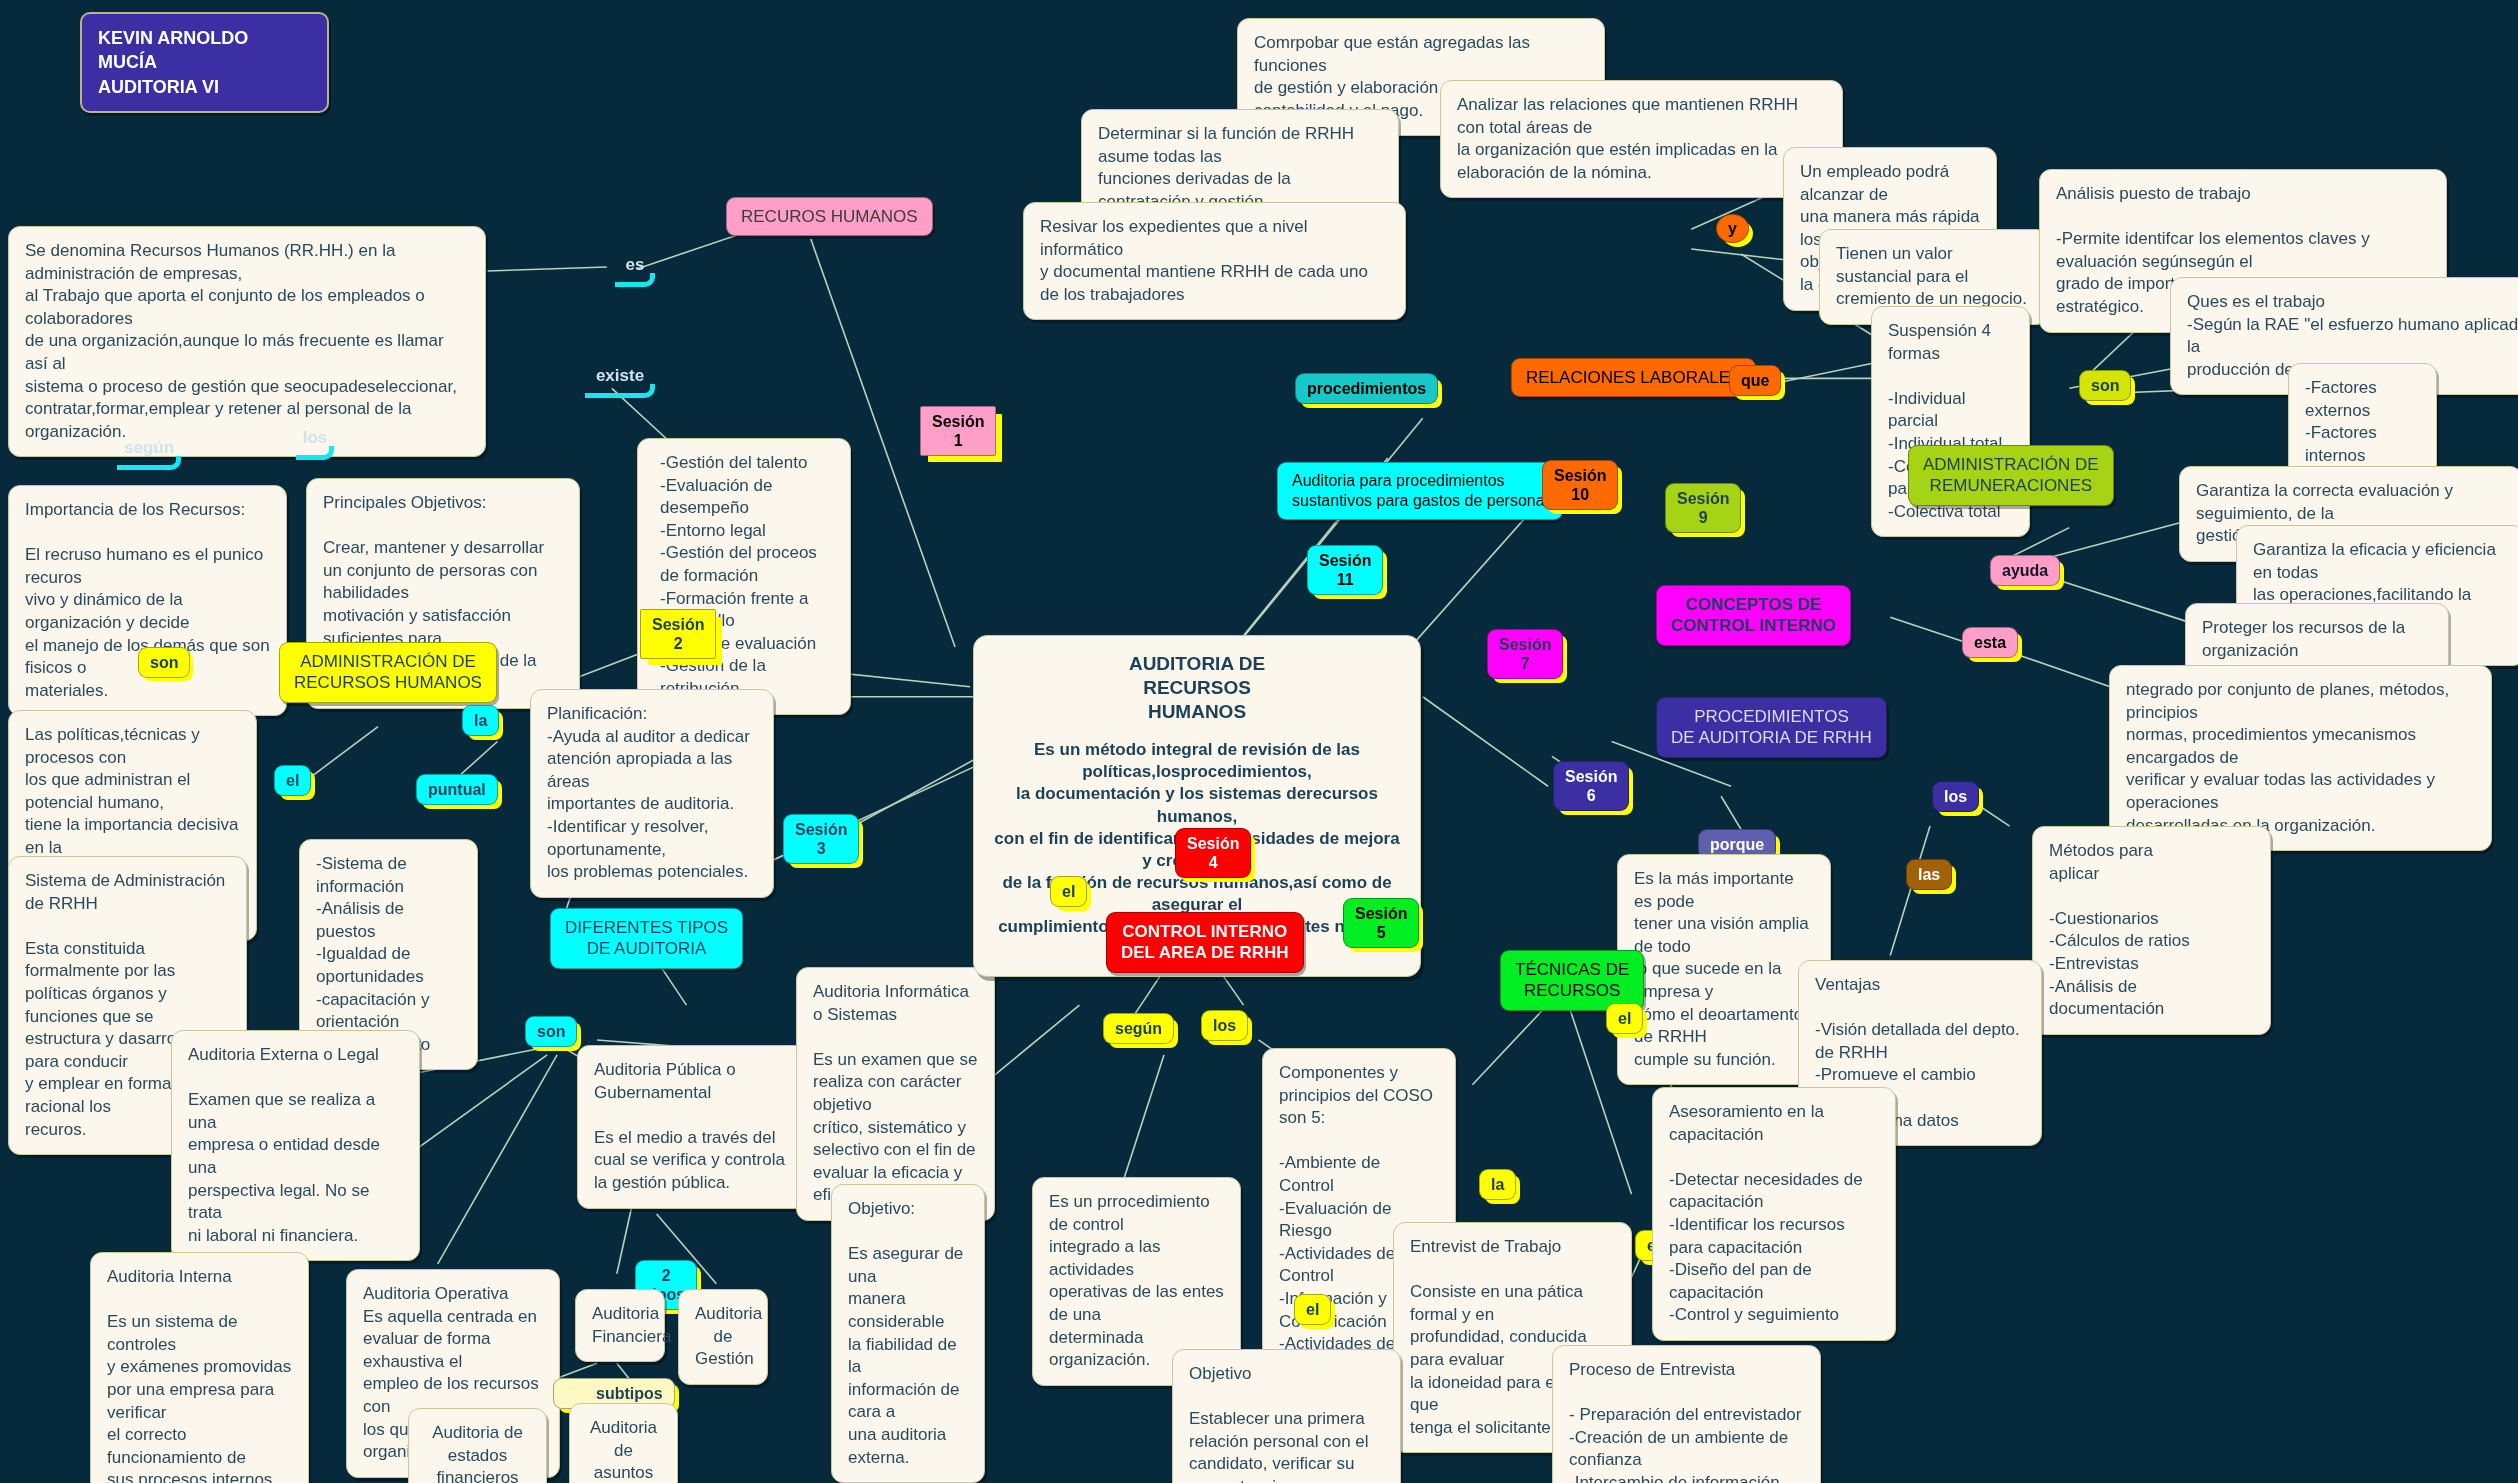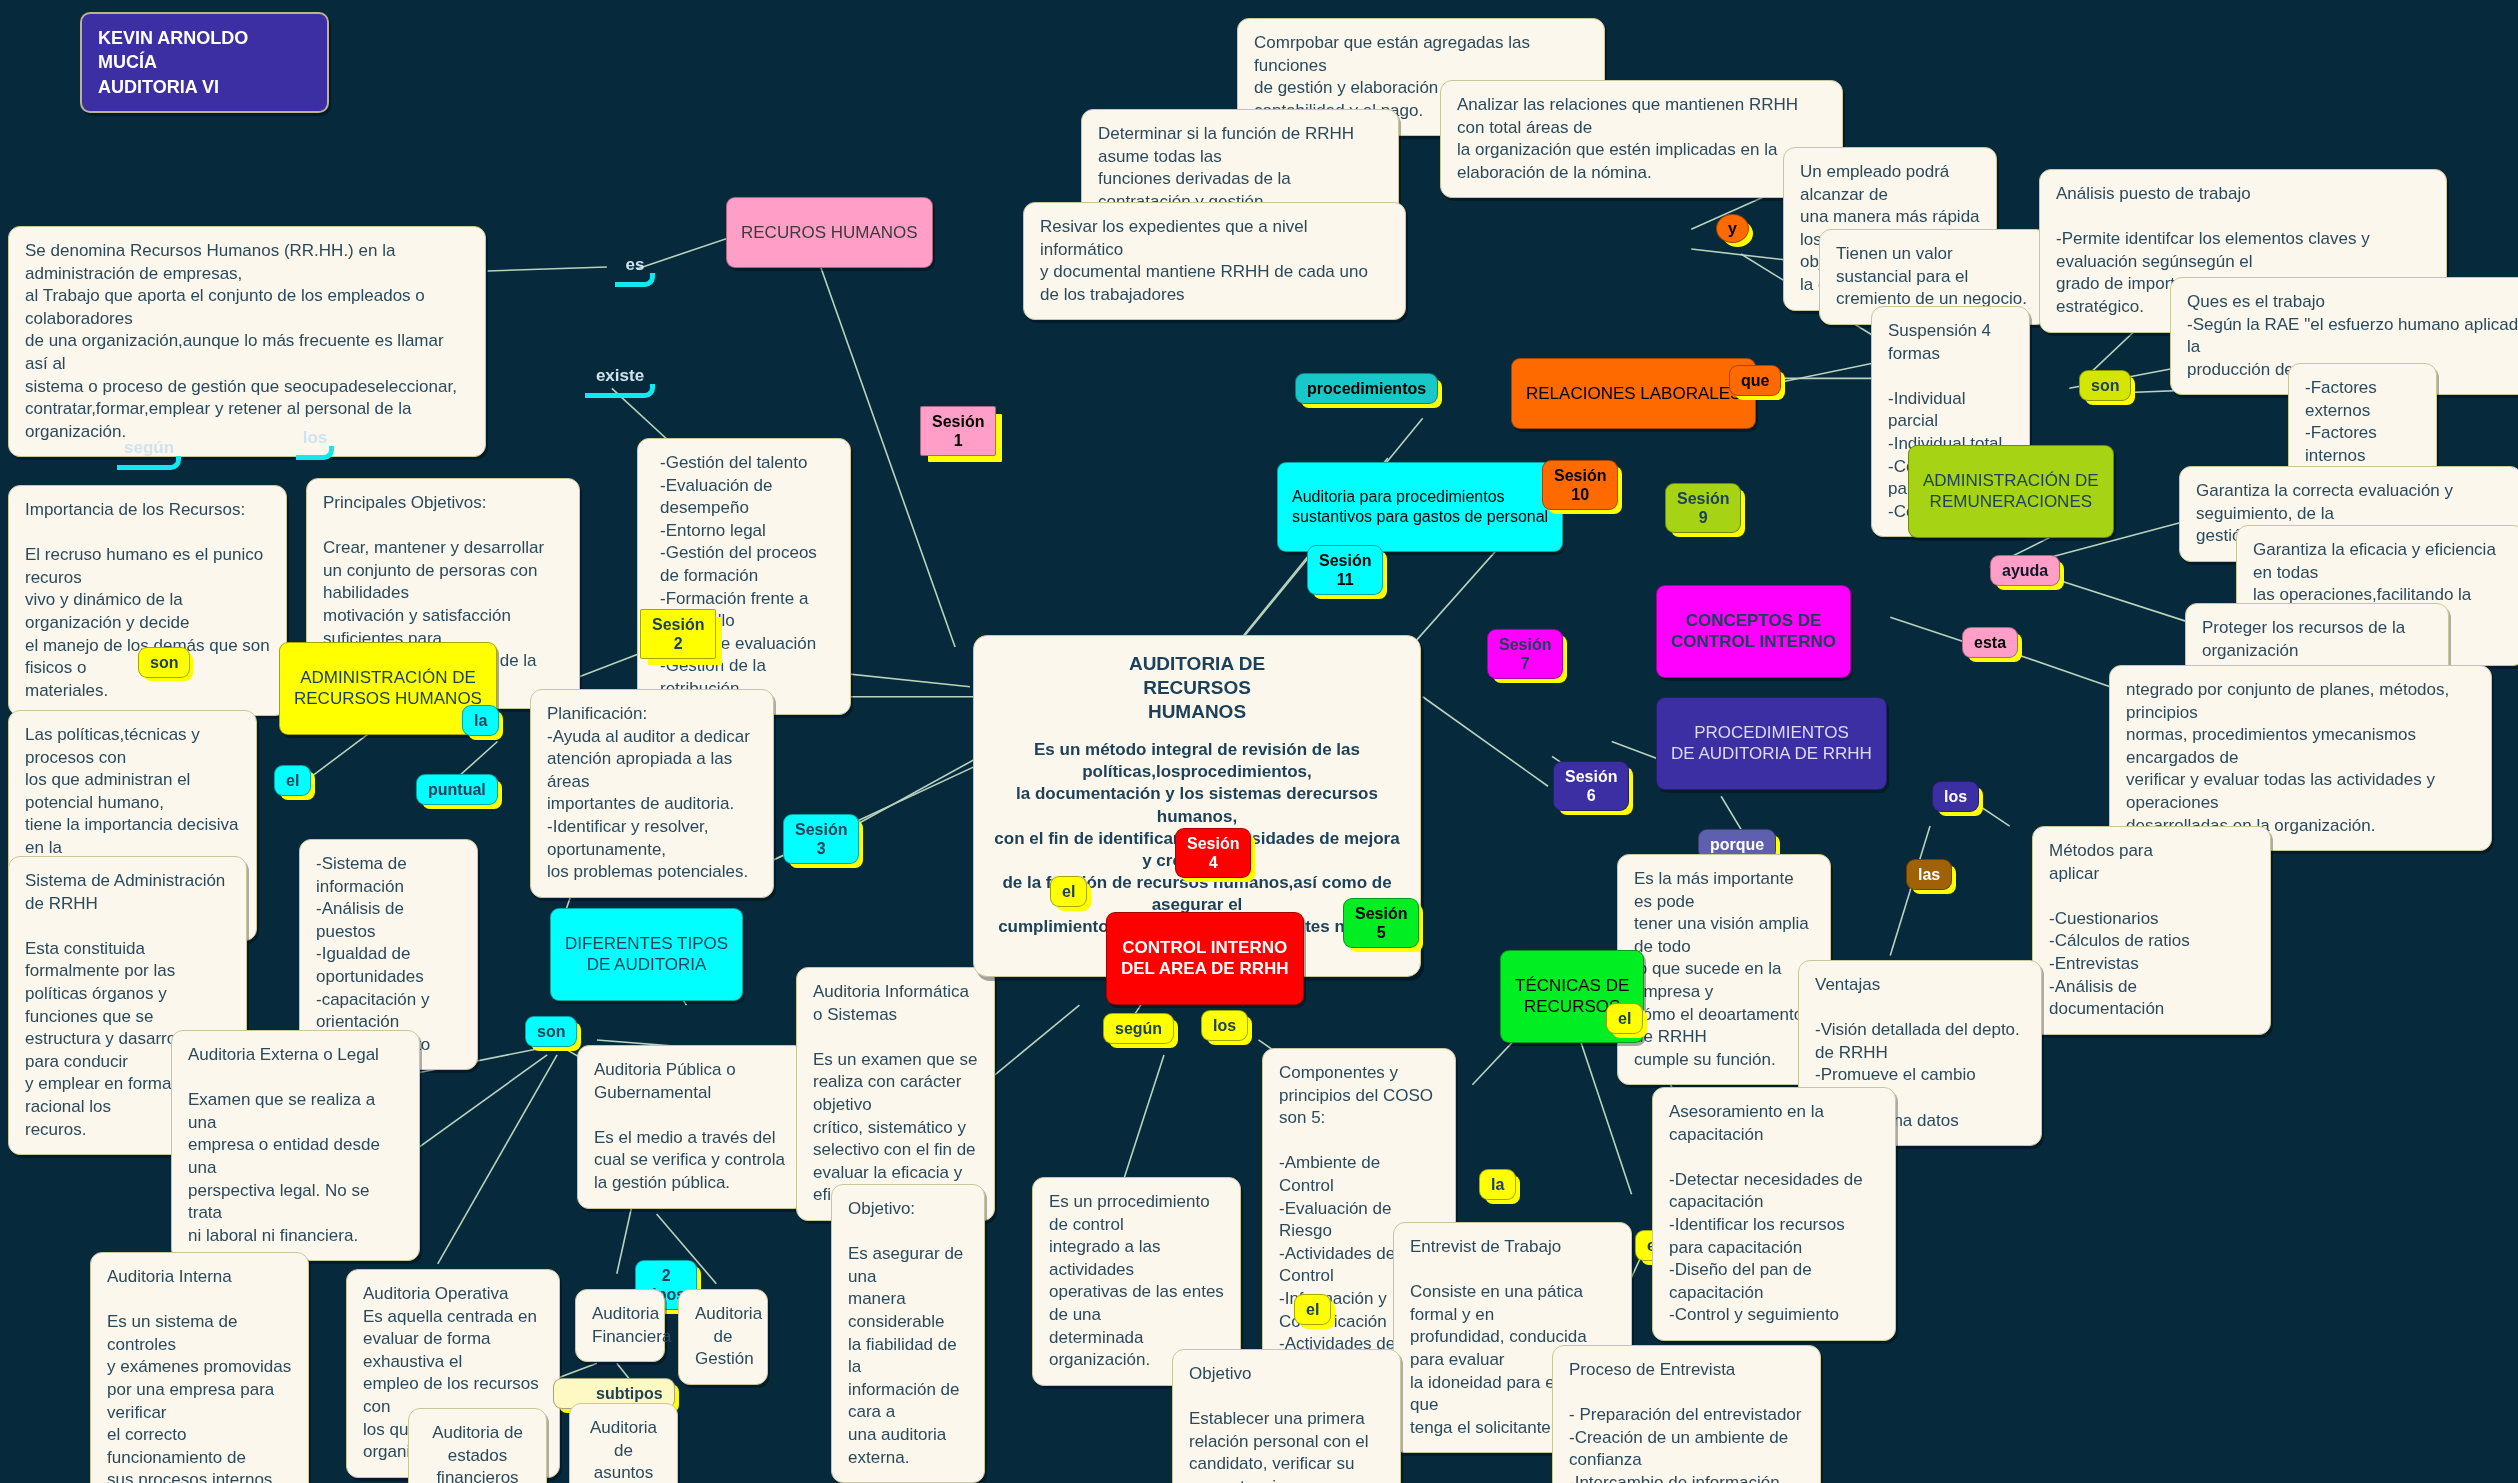--- a/index.html
+++ b/index.html
@@ -21,21 +21,21 @@
   .central{
     background:#fbf7ec;border:1px solid #c9c79a;border-radius:14px;
     color:#1c4159;text-align:center;padding:16px 18px;
     box-shadow:3px 4px 0 rgba(0,0,0,.35);
   }
   .central .ttl{font-weight:bold;font-size:19px;line-height:1.25;white-space:pre-line;}
   .central .bdy{font-weight:bold;font-size:17px;line-height:1.3;margin-top:16px;white-space:pre-line;}
 
   
   .topic{
-    border-radius:9px;padding:24px 14px;font-size:17px;line-height:1.25;
+    border-radius:9px;padding:8px 14px;font-size:17px;line-height:1.25;
     text-align:center;white-space:pre-line;border:1px solid rgba(0,0,0,.35);
     box-shadow:2px 3px 0 rgba(0,0,0,.32);
   }
 
   
   .chip{
     border-radius:9px;padding:5px 11px;font-size:16px;font-weight:bold;
     text-align:center;line-height:1.2;white-space:pre-line;
     border:1px solid rgba(0,0,0,.35);
     box-shadow:5px 5px 0 -1px #ffff00;

